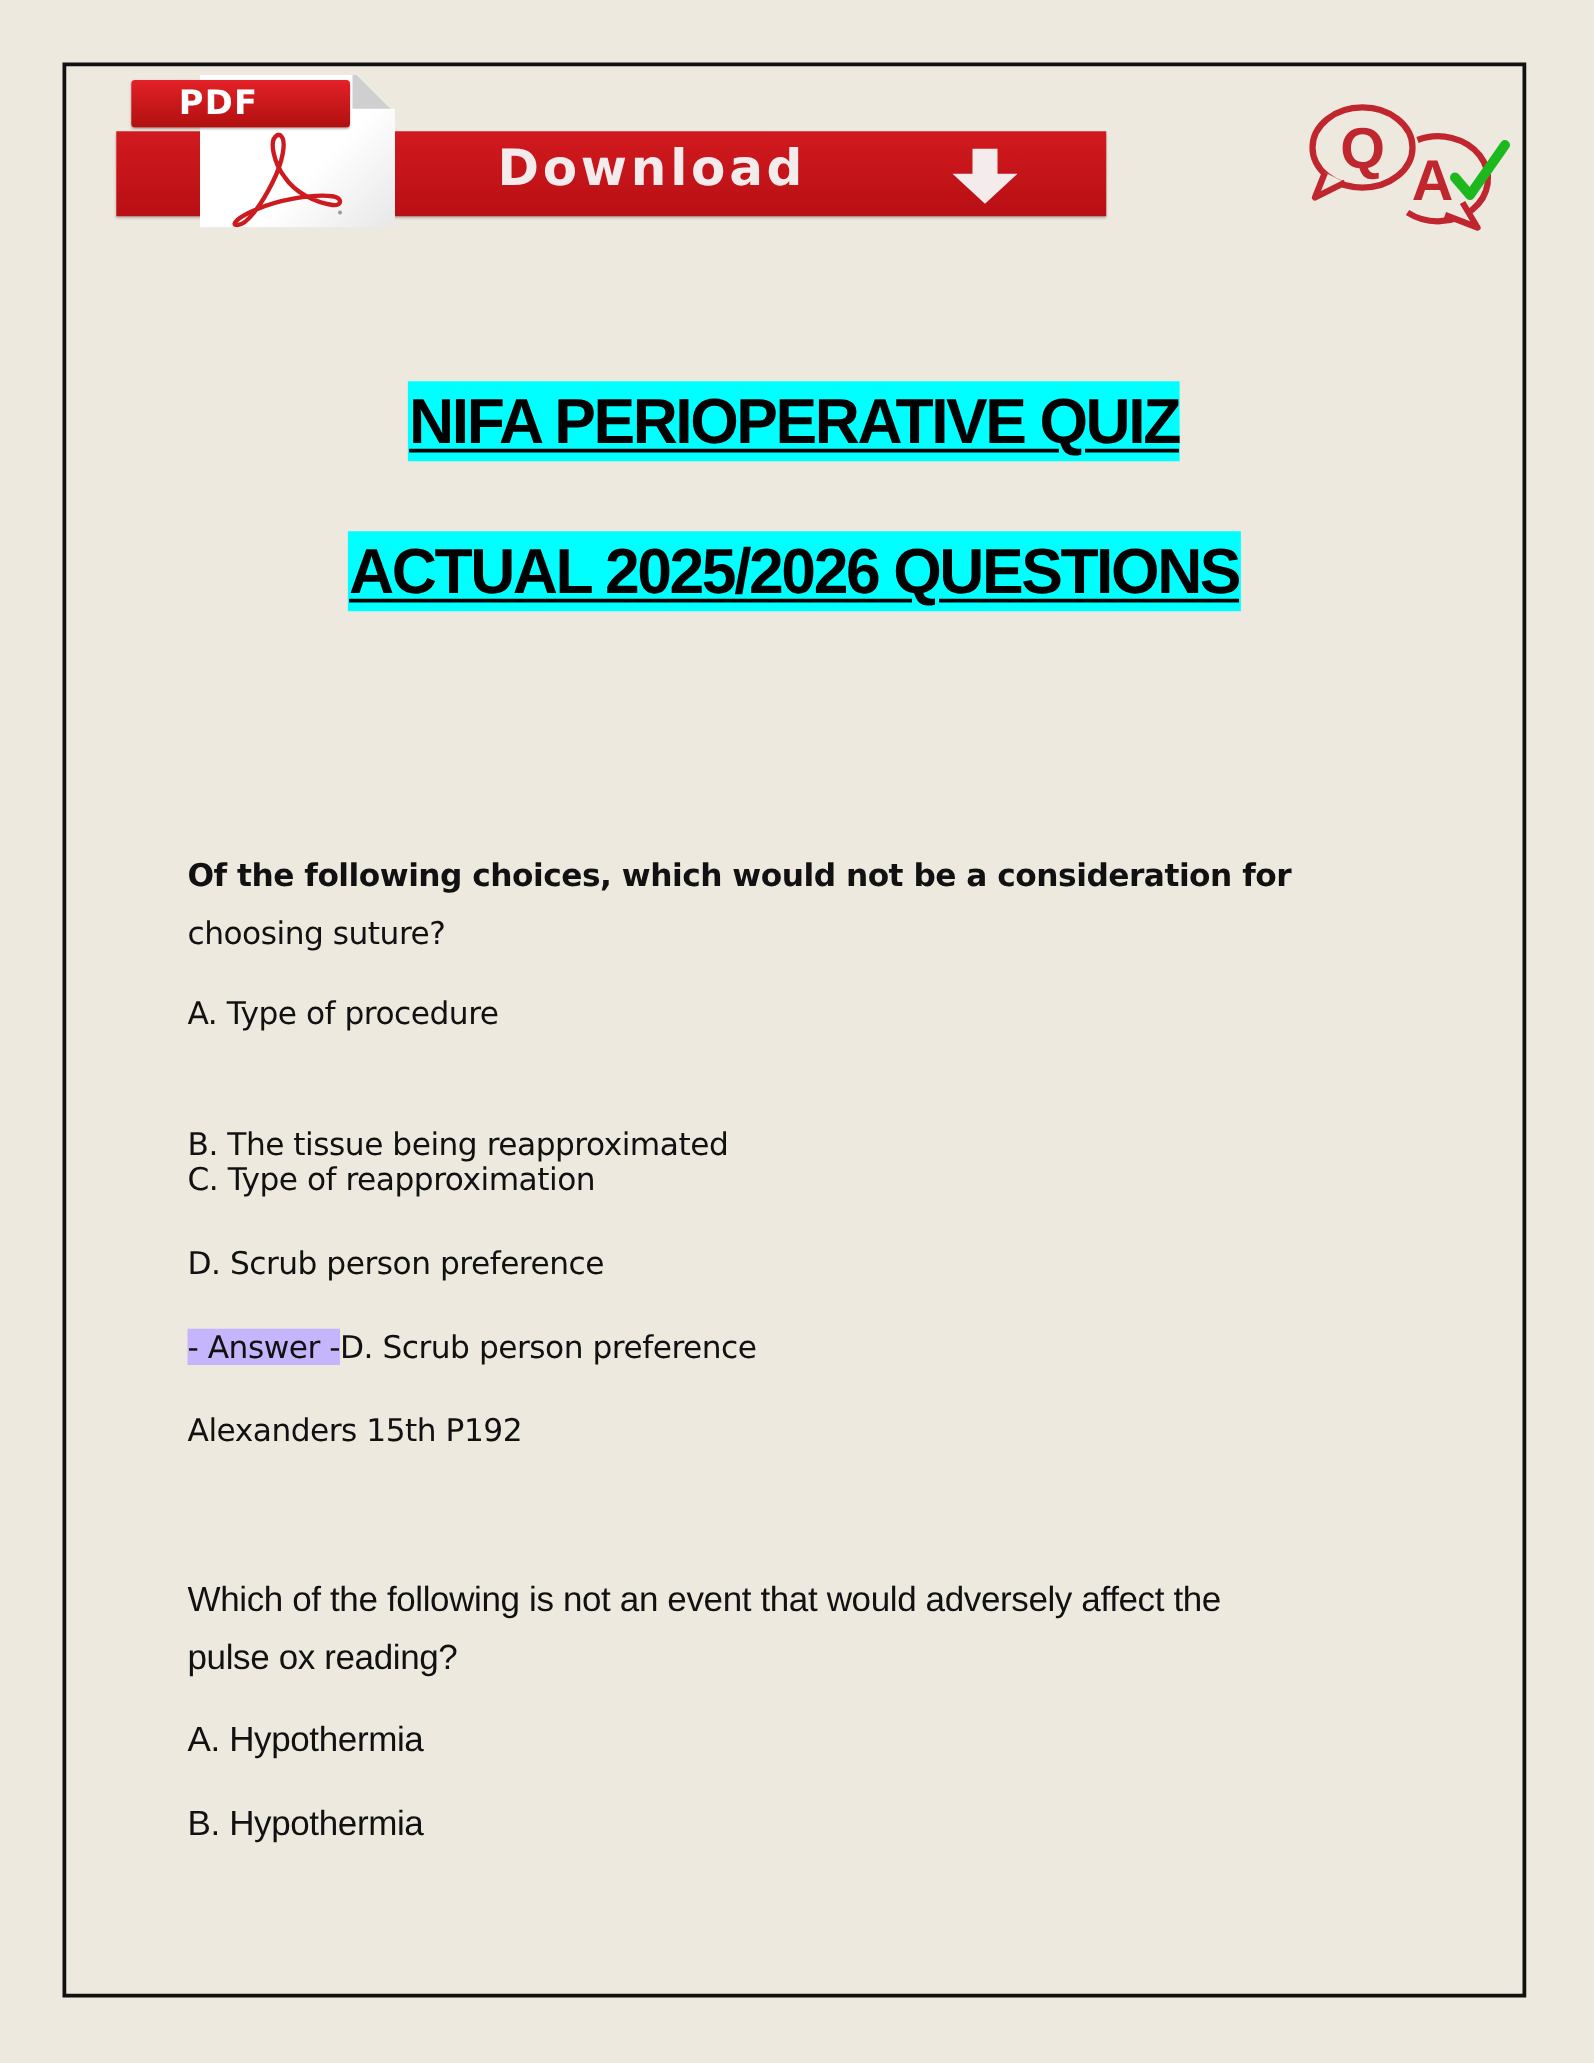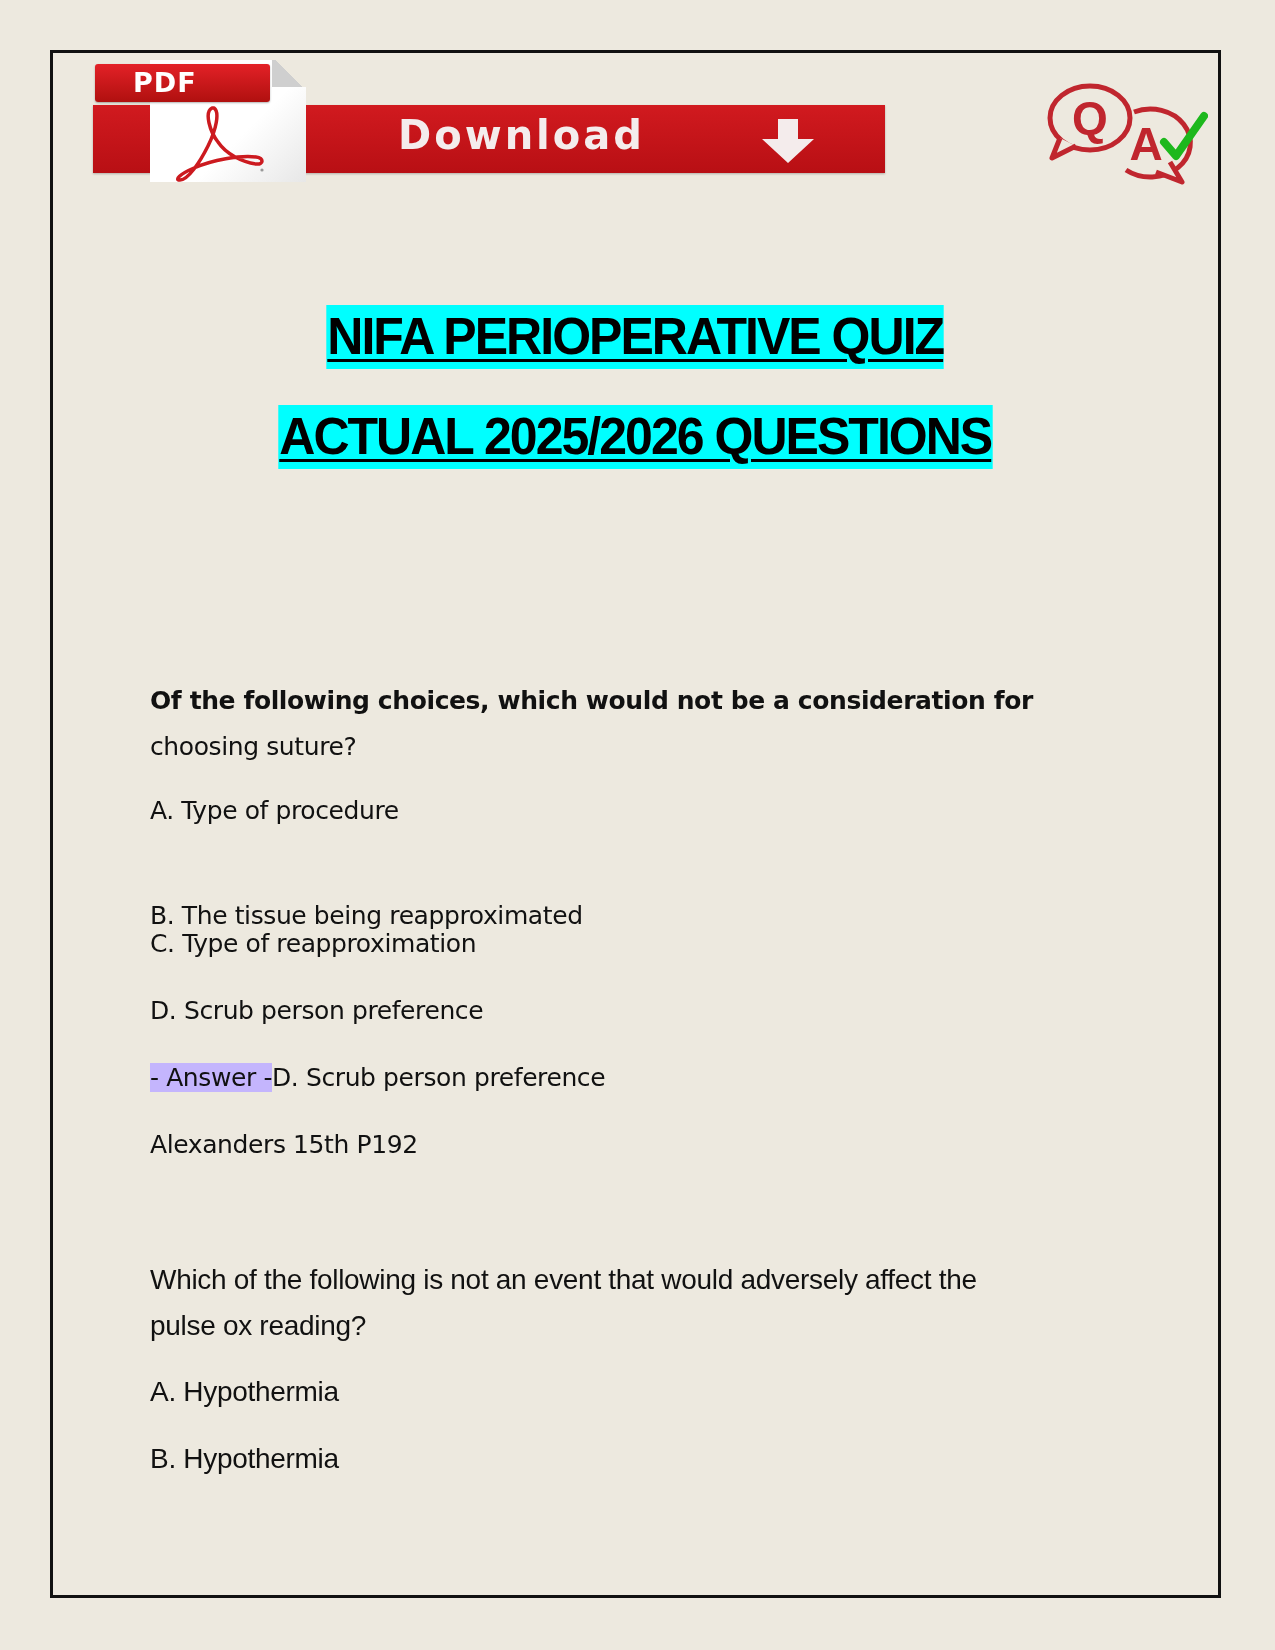--- a/index.html
+++ b/index.html
@@ -54,21 +54,21 @@
   }
   .banner-arrow {
     position: absolute;
     left: 665px;
     top: 57px;
     width: 60px;
     height: 48px;
   }
   .pdf-doc {
     position: absolute;
-    left: 55px;
+    left: 65px;
     top: 0;
     width: 160px;
     height: 120px;
   }
   .pdf-page {
     position: absolute;
     left: 2px;
     top: 0;
     width: 156px;
     height: 122px;
@@ -125,21 +125,21 @@
   .title-block {
     position: absolute;
     left: 50px;
     top: 305px;
     width: 1171px;
     text-align: center;
   }
   .title-line {
     display: block;
     margin: 0 auto;
-    height: 100px;
+    height: 120px;
   }
   .title-text {
     display: inline-block;
     background: #00ffff;
     font-family: "Liberation Sans", sans-serif;
     font-weight: bold;
     font-size: 51px;
     letter-spacing: -2px;
     line-height: 64px;
     padding: 0 1px;

